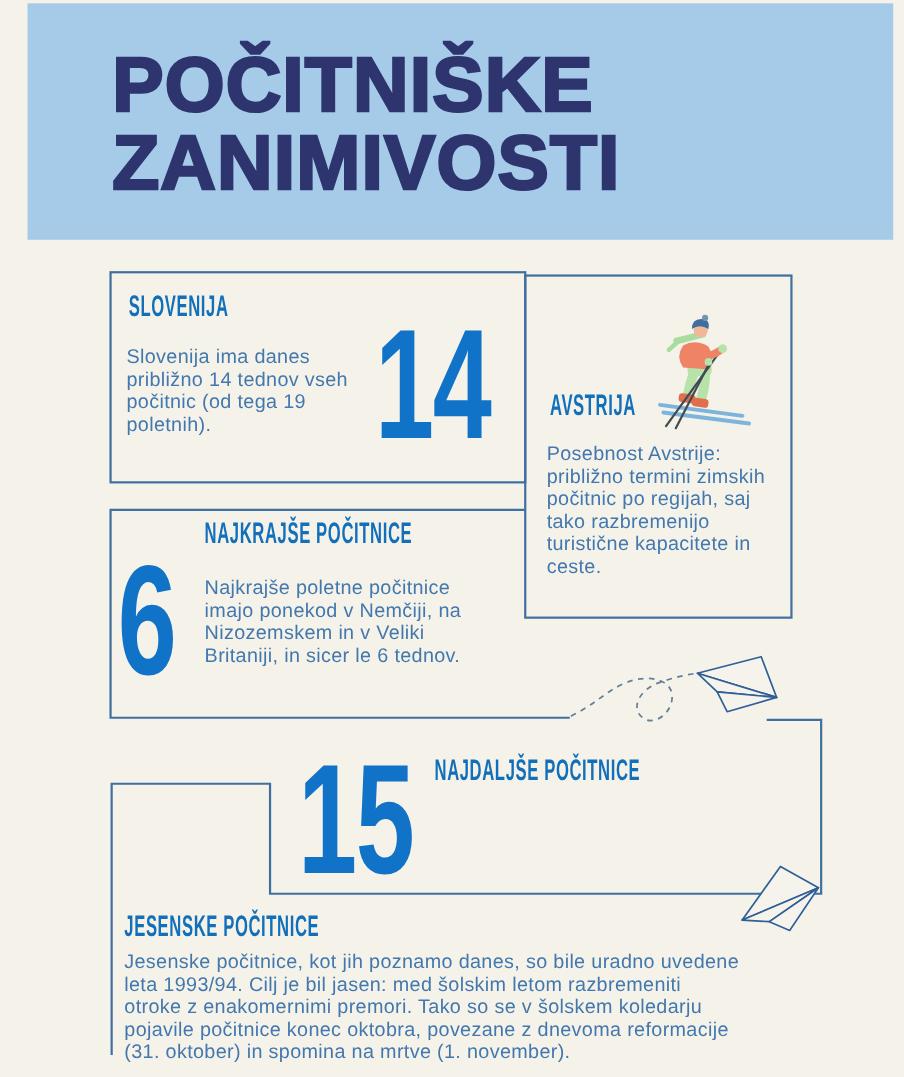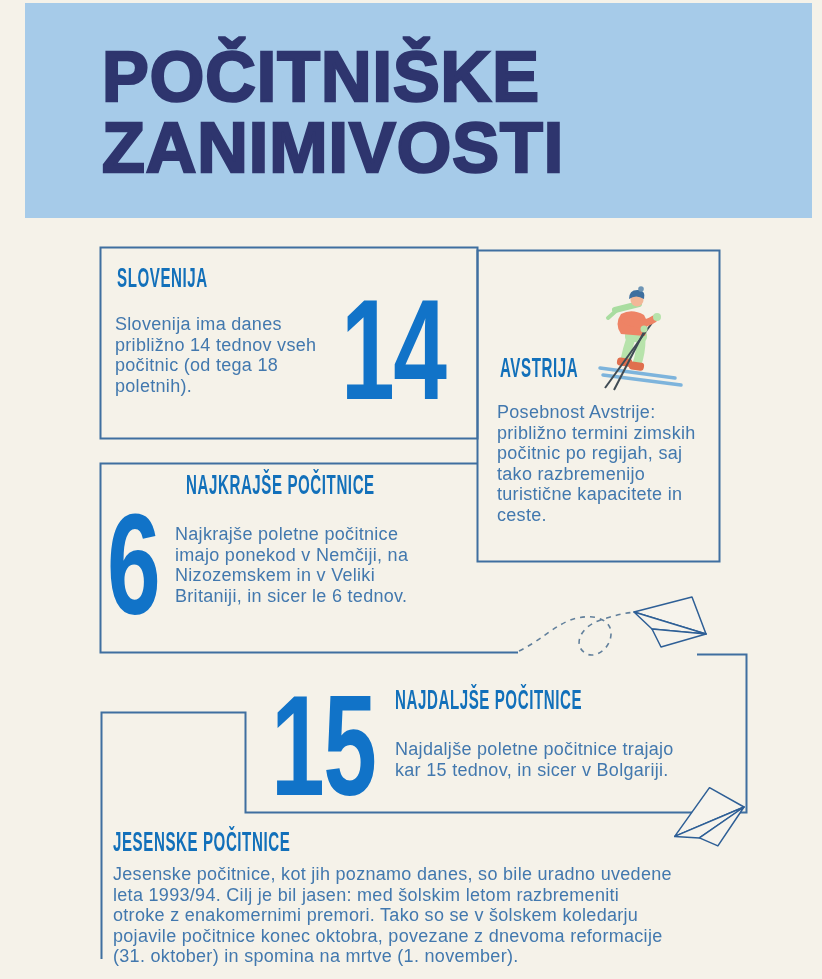--- a/index.html
+++ b/index.html
@@ -83,42 +83,40 @@
       <line x1="51" y1="40" x2="19" y2="102" stroke="#3f4b54" stroke-width="2"></line>
       <path d="M30,32 Q46,40 59,31" stroke="#ee8365" stroke-width="7" fill="none" stroke-linecap="round"></path>
       <circle cx="62" cy="29" r="4" fill="#b7e3ab"></circle>
       <circle cx="49" cy="41" r="3.5" fill="#b7e3ab"></circle>
     </g>
   </svg>
 
   <div class="shead" style="left:117px;top:265px">SLOVENIJA</div>
   <div class="btxt" style="left:115px;top:314px">Slovenija ima danes
 približno 14 tednov vseh
-počitnic (od tega 18
+počitnic (od tega 19
 poletnih).</div>
   <div class="num" style="left:341px;top:279px">14</div>
 
   <div class="shead" style="left:500px;top:355px">AVSTRIJA</div>
   <div class="btxt" style="left:497px;top:402px">Posebnost Avstrije:
 približno termini zimskih
 počitnic po regijah, saj
 tako razbremenijo
 turistične kapacitete in
 ceste.</div>
 
   <div class="shead" style="left:186px;top:472px">NAJKRAJŠE POČITNICE</div>
-  <div class="btxt" style="left:175px;top:524px">Najkrajše poletne počitnice
+  <div class="btxt" style="left:186px;top:524px">Najkrajše poletne počitnice
 imajo ponekod v Nemčiji, na
 Nizozemskem in v Veliki
 Britaniji, in sicer le 6 tednov.</div>
   <div class="num" style="left:107px;top:494px">6</div>
 
   <div class="shead" style="left:395px;top:687px">NAJDALJŠE POČITNICE</div>
-  <div class="btxt" style="left:395px;top:739px">Najdaljše poletne počitnice trajajo
-kar 15 tednov, in sicer v Bolgariji.</div>
   <div class="num" style="left:271px;top:675px">15</div>
 
   <div class="shead" style="left:113px;top:829px">JESENSKE POČITNICE</div>
   <div class="btxt" style="left:113px;top:864px">Jesenske počitnice, kot jih poznamo danes, so bile uradno uvedene
 leta 1993/94. Cilj je bil jasen: med šolskim letom razbremeniti
 otroke z enakomernimi premori. Tako so se v šolskem koledarju
 pojavile počitnice konec oktobra, povezane z dnevoma reformacije
 (31. oktober) in spomina na mrtve (1. november).</div>
 
 </div>

